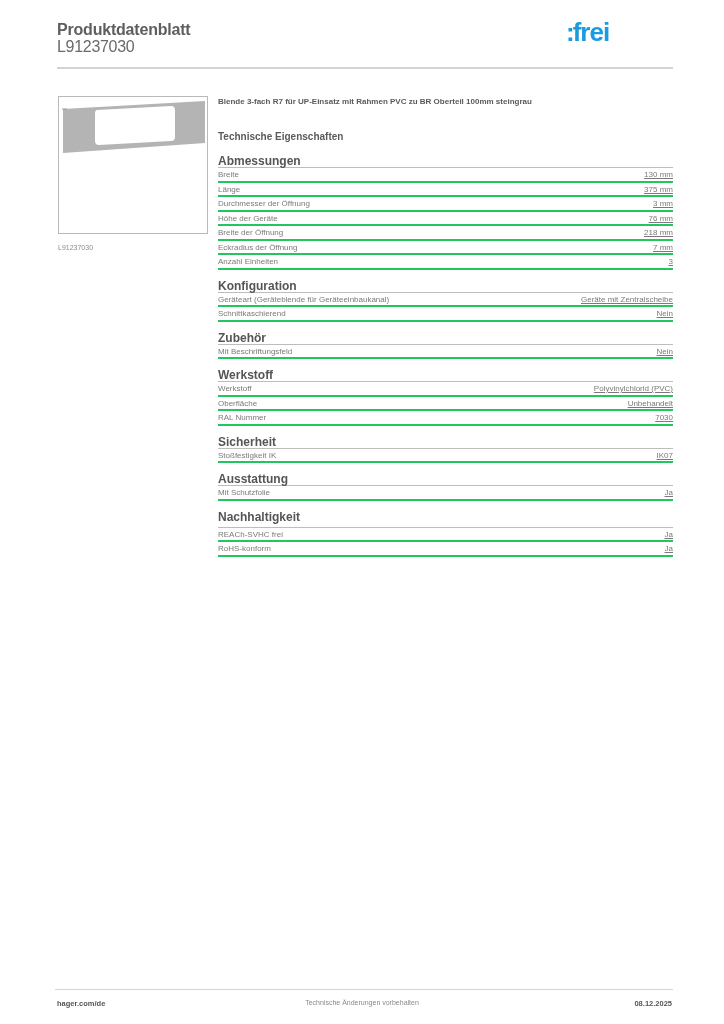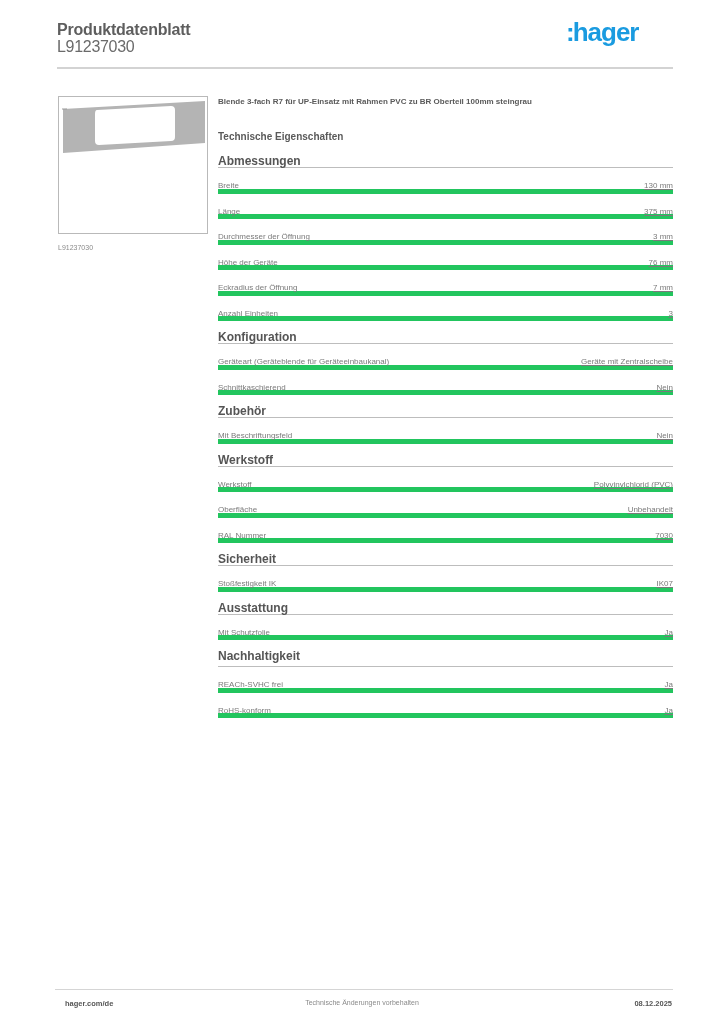--- a/index.html
+++ b/index.html
@@ -52,50 +52,49 @@
     .section-title {
       font-size: 12px; font-weight: bold; color: #555;
       height: 12px; line-height: 11px;
       border-bottom: 1px solid #bdbdbd;
     }
     .section-title.gap { height: 16px; line-height: 11px; }
     .row {
       display: flex; justify-content: space-between;
       height: 14.5px; line-height: 13px;
       font-size: 8px; color: #7a7a7a;
-      border-bottom: 5px solid #22c55e;
-      margin-top: 11px;
+      border-bottom: 2px solid #22c55e;
     }
     .row .val { text-align: center; text-decoration: underline; }
 
     .footer-rule {
       position: absolute; left: 55px; top: 989px; width: 618px; height: 1px;
       background: #d5d5d5;
     }
     .footer-left {
       position: absolute; left: 57px; top: 999px;
-      font-size: 7.5px; font-weight: bold; color: #555; margin-left: 8px;
+      font-size: 7.5px; font-weight: bold; color: #555;
     }
     .footer-center {
       position: absolute; left: 0; width: 724px; top: 999px; text-align: center;
       font-size: 7px; color: #8a8a8a;
     }
     .footer-right {
       position: absolute; right: 52px; top: 999px;
       font-size: 7.5px; font-weight: bold; color: #555;
     }
   </style>
 </head>
 <body>
 
 <div class="page">
 
   <div class="header-title">Produktdatenblatt</div>
   <div class="header-sub">L91237030</div>
-  <div class="logo"><span class="colon">:</span><span>hager</span></div>
+  <div class="logo"><span class="colon">:</span><span>frei</span></div>
   <div class="header-rule"></div>
 
   <div class="image-box">
     <svg width="150" height="138" viewBox="0 0 150 138">
       <polygon points="4,12 146,4 146,46 4,56" fill="#b4b4b4"></polygon>
       <line x1="3" y1="12" x2="8" y2="12" stroke="#9a9a9a" stroke-width="1"></line>
       <path d="M38,13 L112,9 Q116,9 116,13 L116,40 Q116,44 112,44 L40,48 Q36,48 36,44 L36,17 Q36,13 38,13 Z" fill="#ffffff"></path>
     </svg>
   </div>
   <div class="image-caption">L91237030</div>
@@ -117,20 +116,24 @@
         </div>
       <div class="row">
           <span>Durchmesser der Öffnung</span>
           <span class="val">3 mm</span>
         </div>
       <div class="row">
           <span>Höhe der Geräte</span>
           <span class="val">76 mm</span>
         </div>
       <div class="row">
+          <span>Breite der Öffnung</span>
+          <span class="val">218 mm</span>
+        </div>
+      <div class="row">
           <span>Eckradius der Öffnung</span>
           <span class="val">7 mm</span>
         </div>
       <div class="row">
           <span>Anzahl Einheiten</span>
           <span class="val">3</span>
         </div>
     </div>
 
     <div class="section">

